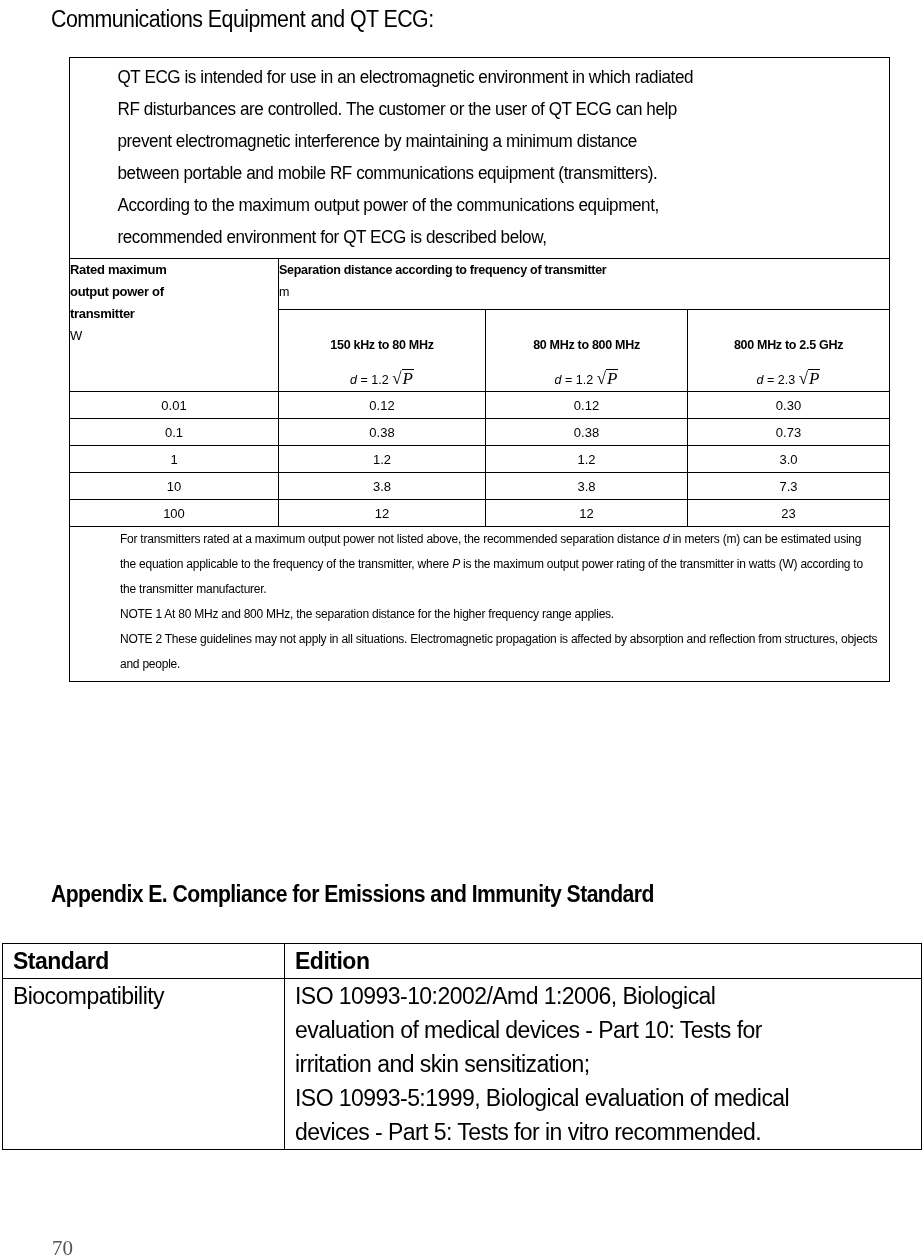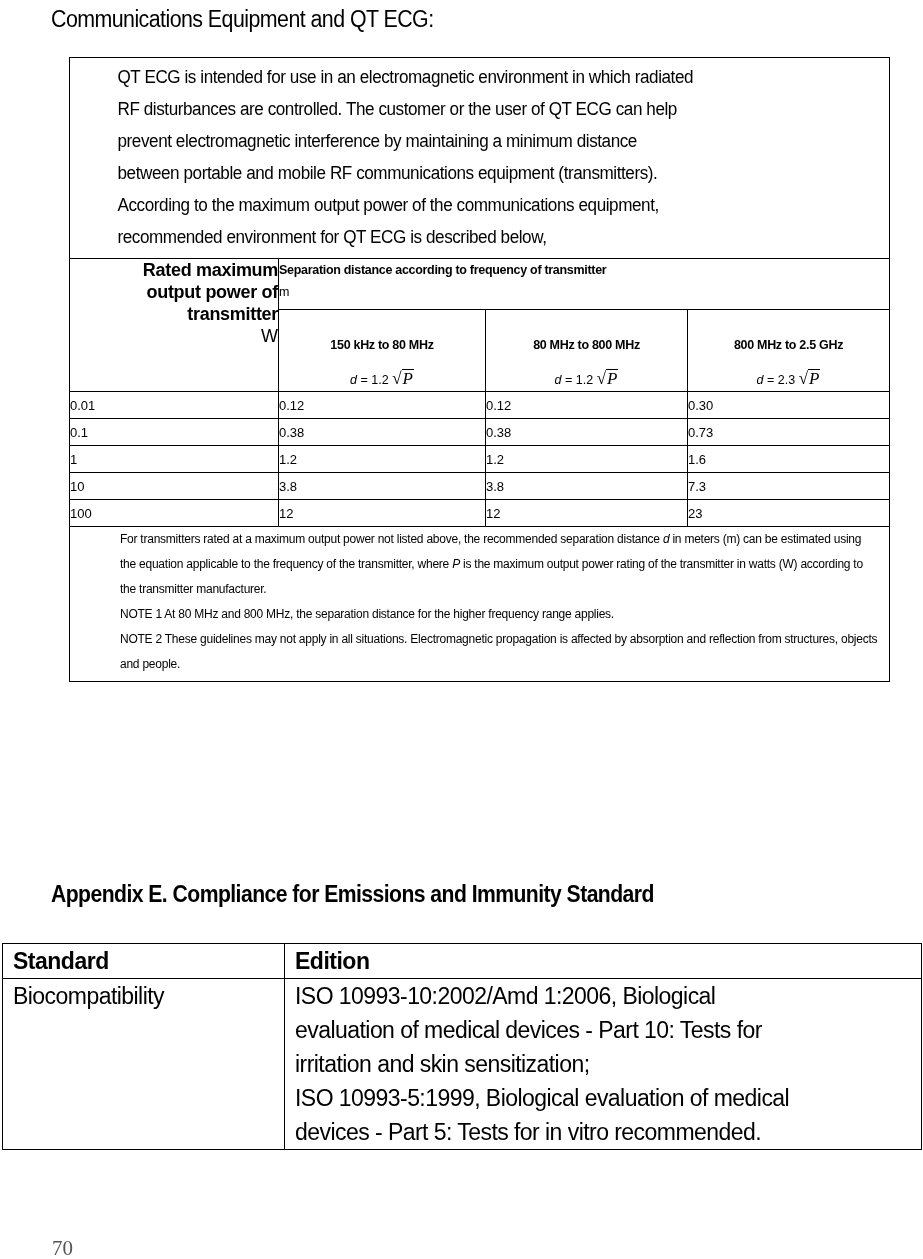--- a/index.html
+++ b/index.html
@@ -20,32 +20,32 @@
     border-collapse: collapse; table-layout: fixed;
   }
   .emc-table td { border: 1.5px solid #000; padding: 0; vertical-align: top; }
   .intro-cell { height: 200px; }
   .intro-text {
     padding: 3px 8px 0 50px; font-size: 18px; line-height: 32px;
     letter-spacing: -0.45px; transform: scaleX(0.95); transform-origin: left top;
     width: 790px;
   }
   .hdr-power {
-    text-align: right; font-size: 18px; line-height: 22px; padding-top: 1px;
+    text-align: left; font-size: 13px; line-height: 22px; padding-top: 1px;
   }
   .hdr-power b { font-weight: bold; letter-spacing: -0.3px; }
   .hdr-sep { font-size: 12.5px; line-height: 22px; height: 50px; }
   .hdr-sep b { letter-spacing: -0.3px; }
   .hdr-freq { text-align: center; font-size: 12.5px; height: 74px; }
   .hdr-freq .range { font-weight: bold; line-height: 22px; padding-top: 2px; letter-spacing: -0.3px; margin-top: 22px; }
   .hdr-freq .formula { line-height: 22px; padding-top: 12px; font-size: 12.5px; }
   .hdr-freq .formula i { font-style: italic; }
   .sqrt { font-family: "Liberation Serif", serif; font-size: 17px; }
   .sqrt .rad { display: inline-block; border-top: 1px solid #000; font-style: italic; padding: 0 1px; line-height: 17px; }
-  .data-row td { height: 26px; text-align: left; vertical-align: middle; font-size: 13px; }
+  .data-row td { height: 26px; text-align: center; vertical-align: middle; font-size: 13px; }
   .notes-cell { padding: 0 0 4px 50px !important; margin-top: 37px; }
   .notes-text {
     font-size: 12.5px; line-height: 25px; letter-spacing: -0.25px;
     transform: scaleX(0.96); transform-origin: left top; width: 790px;
   }
   .notes-text p { margin: 0; }
 
   .appendix-heading {
     left: 51px; top: 875px; font-size: 23px; font-weight: bold; line-height: 38px;
     letter-spacing: -0.6px; transform: scaleX(0.92); transform-origin: left top;
@@ -125,21 +125,21 @@
   <tr class="data-row">
     <td>0.1</td>
     <td>0.38</td>
     <td>0.38</td>
     <td>0.73</td>
   </tr>
   <tr class="data-row">
     <td>1</td>
     <td>1.2</td>
     <td>1.2</td>
-    <td>1.6</td>
+    <td>3.0</td>
   </tr>
   <tr class="data-row">
     <td>10</td>
     <td>3.8</td>
     <td>3.8</td>
     <td>7.3</td>
   </tr>
   <tr class="data-row">
     <td>100</td>
     <td>12</td>

